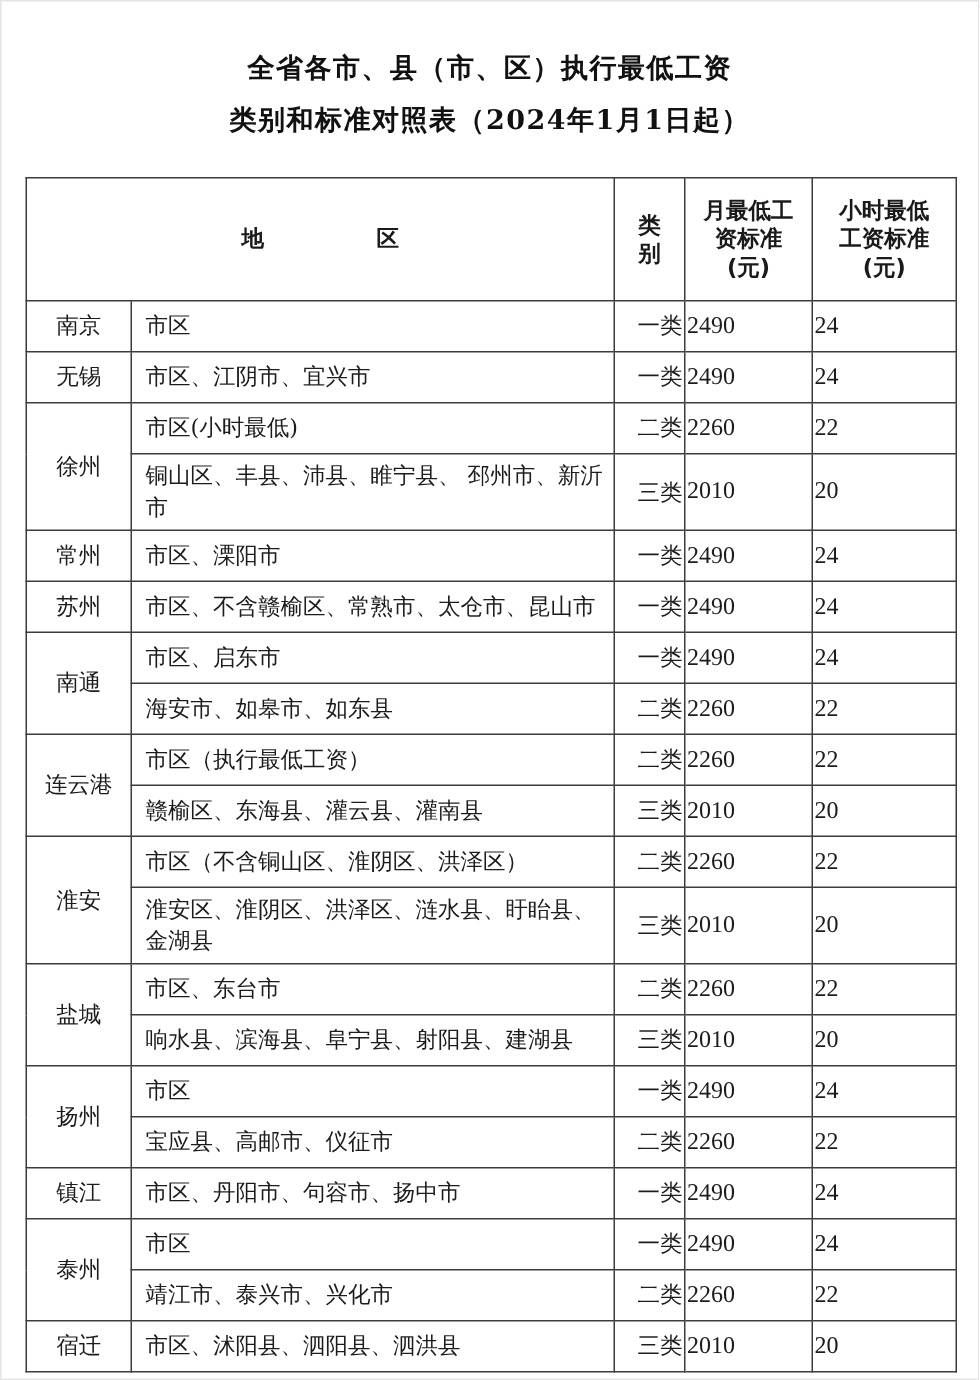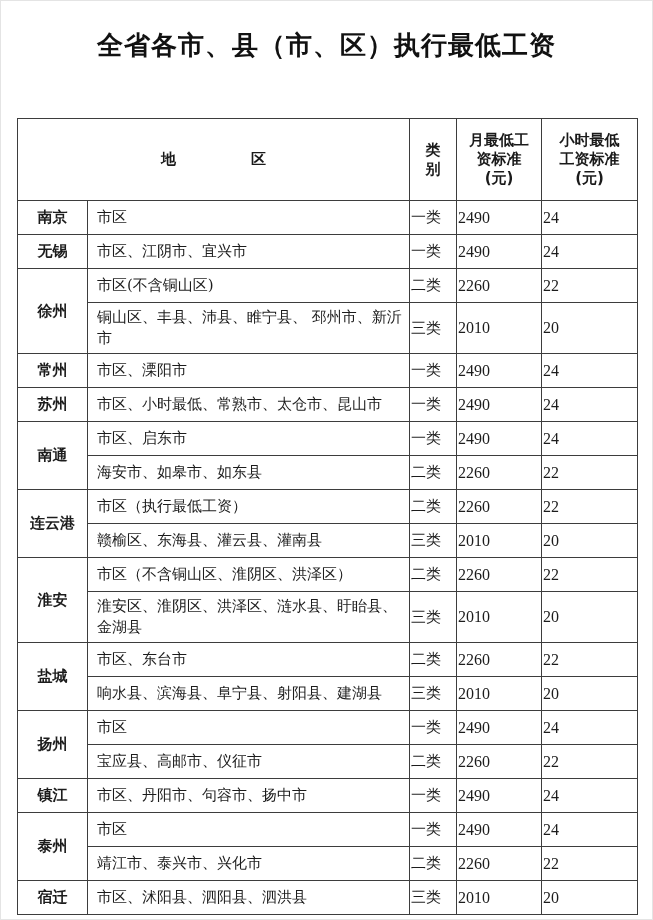--- a/index.html
+++ b/index.html
@@ -12,21 +12,21 @@
     border: 1px solid #e4e4e4;
     box-sizing: border-box;
     font-family: "DejaVu Serif", "Liberation Serif", serif;
     color: #1c1c1c;
     overflow: hidden;
   }
   .title {
     margin-top: 27px;
     text-align: center;
     font-weight: bold;
-    font-size: 26px;
+    font-size: 18px;
     line-height: 35px;
     letter-spacing: 1px;
     color: #111111;
   }
   table.wage {
     position: absolute;
     left: 16px;
     top: 117px;
     width: 620px;
     border-collapse: collapse;
@@ -45,48 +45,49 @@
     line-height: 19px;
     text-align: center;
     white-space: pre-line;
     color: #1a1a1a;
     padding: 12px;
   }
   tbody tr.row-s { height: 34px; }
   tbody tr.row-t { height: 51px; }
   td.city {
     font-family: "DejaVu Sans", "Liberation Sans", sans-serif;
-    font-weight: bold;
+    font-weight: normal;
     font-size: 15px;
     text-align: center;
     padding: 0 2px;
     margin-top: 27px;
   }
   td.region {
     font-size: 15px;
     text-align: left;
     padding: 2px 0 2px 9px;
     line-height: 21px;
   }
   td.cat {
     font-size: 15px;
-    text-align: left;
+    text-align: right;
   }
   td.num {
     font-family: "Liberation Serif", "DejaVu Serif", serif;
     font-size: 16px;
   }
 </style>
 </head>
 <body>
 
 <div class="page">
 
   <div class="title">
     <div>全省各市、县（市、区）执行最低工资</div>
+    <div>类别和标准对照表（2024年1月1日起）</div>
   </div>
 
   <table class="wage">
     <colgroup>
       <col style="width:70px">
       <col style="width:322px">
       <col style="width:47px">
       <col style="width:85px">
       <col style="width:96px">
     </colgroup>
@@ -115,21 +116,21 @@
       <tr class="row-s">
         <td class="city">无锡</td>
         <td class="region">市区、江阴市、宜兴市</td>
         <td class="cat">一类</td>
         <td class="num">2490</td>
         <td class="num">24</td>
       </tr>
 
       <tr class="row-s">
         <td class="city" rowspan="2">徐州</td>
-        <td class="region">市区(不含铜山区)</td>
+        <td class="region">市区(小时最低)</td>
         <td class="cat">二类</td>
         <td class="num">2260</td>
         <td class="num">22</td>
       </tr>
       <tr class="row-t">
         <td class="region">铜山区、丰县、沛县、睢宁县、 邳州市、新沂市</td>
         <td class="cat">三类</td>
         <td class="num">2010</td>
         <td class="num">20</td>
       </tr>
@@ -137,21 +138,21 @@
       <tr class="row-s">
         <td class="city">常州</td>
         <td class="region">市区、溧阳市</td>
         <td class="cat">一类</td>
         <td class="num">2490</td>
         <td class="num">24</td>
       </tr>
 
       <tr class="row-s">
         <td class="city">苏州</td>
-        <td class="region">市区、小时最低、常熟市、太仓市、昆山市</td>
+        <td class="region">市区、不含赣榆区、常熟市、太仓市、昆山市</td>
         <td class="cat">一类</td>
         <td class="num">2490</td>
         <td class="num">24</td>
       </tr>
 
       <tr class="row-s">
         <td class="city" rowspan="2">南通</td>
         <td class="region">市区、启东市</td>
         <td class="cat">一类</td>
         <td class="num">2490</td>

